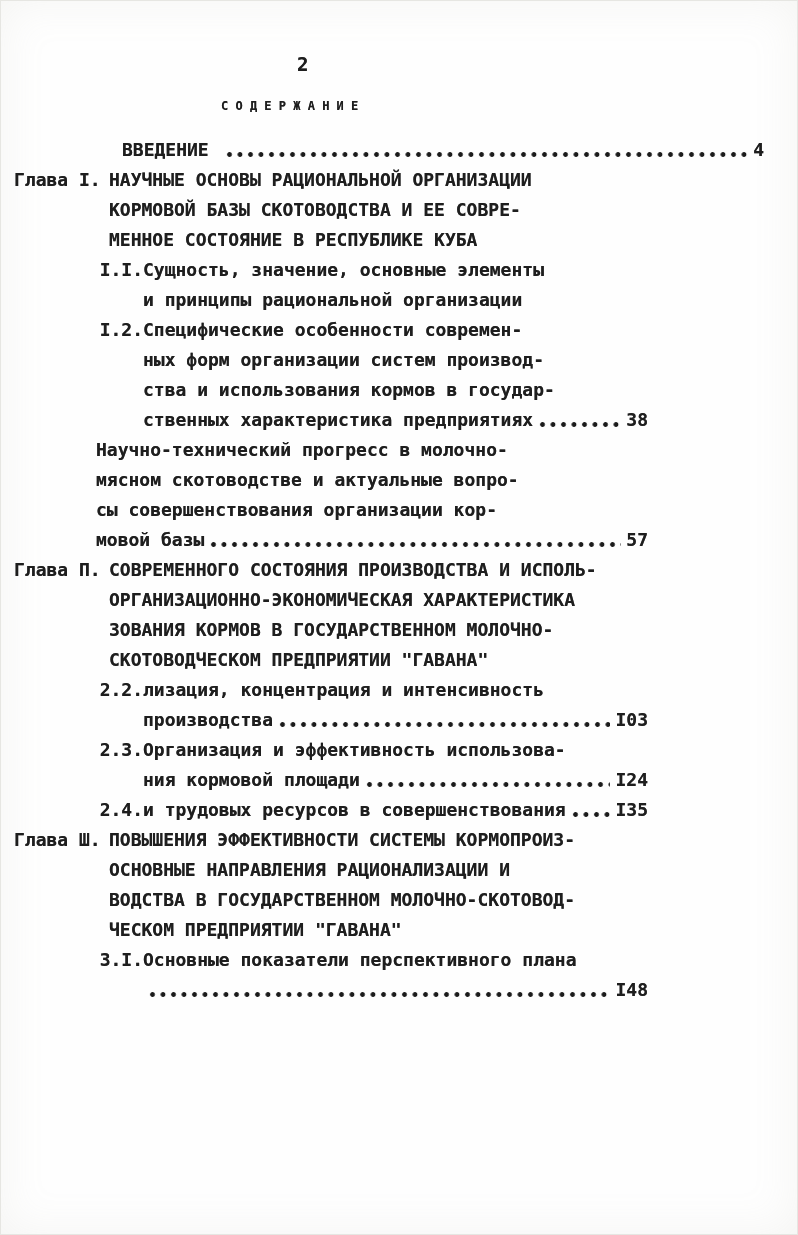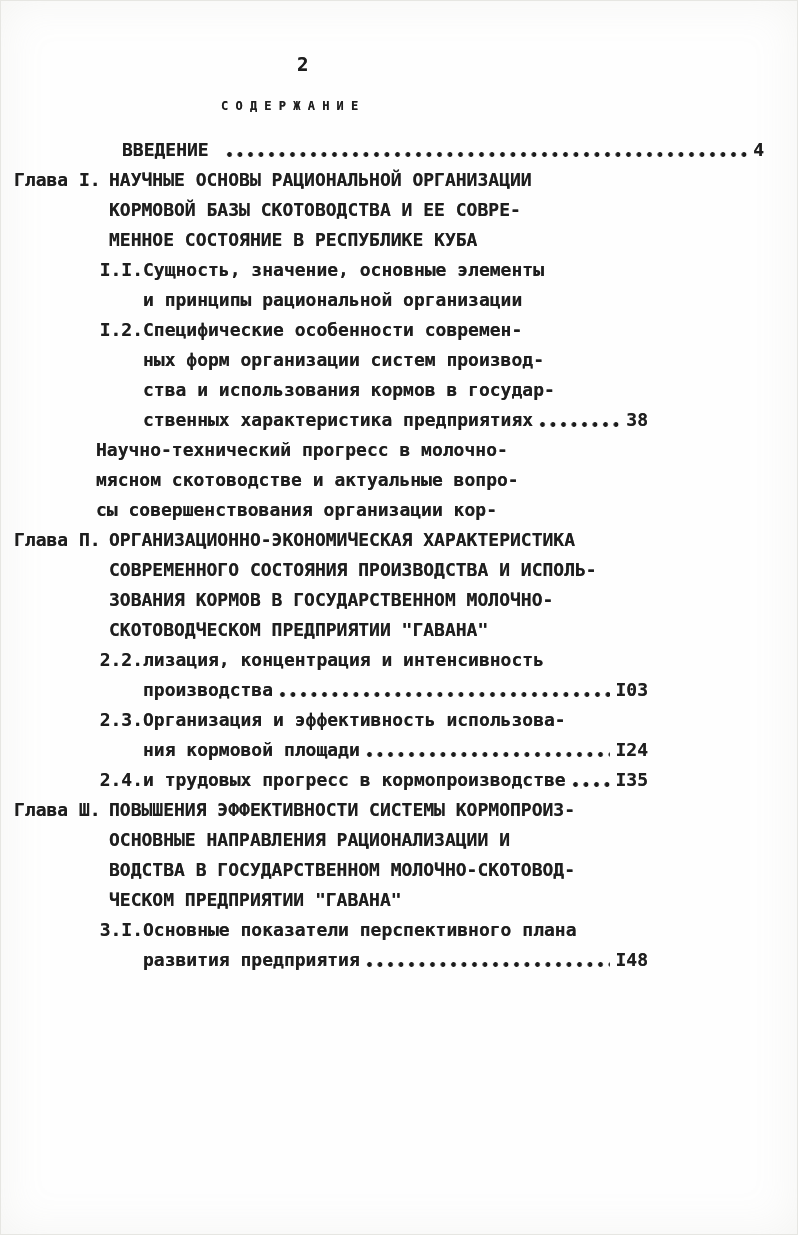--- a/index.html
+++ b/index.html
@@ -126,32 +126,37 @@
         <div class="body">
           <div class="line">
             <span class="txt">Научно-технический прогресс в молочно-</span>
           </div>
           <div class="line">
             <span class="txt">мясном скотоводстве и актуальные вопро-</span>
           </div>
           <div class="line">
             <span class="txt">сы совершенствования организации кор-</span>
           </div>
+          <div class="line">
+            <span class="txt">мовой базы</span>
+            <span class="leader"></span>
+            <span class="pg">57</span>
+          </div>
         </div>
       </div>
       <div class="entry chapter">
         <span class="num">Глава П.</span>
         <div class="body">
           <div class="line">
+            <span class="txt">СОВРЕМЕННОГО СОСТОЯНИЯ ПРОИЗВОДСТВА И ИСПОЛЬ-</span>
+          </div>
+          <div class="line">
             <span class="txt">ОРГАНИЗАЦИОННО-ЭКОНОМИЧЕСКАЯ ХАРАКТЕРИСТИКА</span>
           </div>
           <div class="line">
-            <span class="txt">СОВРЕМЕННОГО СОСТОЯНИЯ ПРОИЗВОДСТВА И ИСПОЛЬ-</span>
-          </div>
-          <div class="line">
             <span class="txt">ЗОВАНИЯ КОРМОВ В ГОСУДАРСТВЕННОМ МОЛОЧНО-</span>
           </div>
           <div class="line">
             <span class="txt">СКОТОВОДЧЕСКОМ ПРЕДПРИЯТИИ "ГАВАНА"</span>
           </div>
         </div>
       </div>
       <div class="entry section">
         <span class="num">2.2.</span>
         <div class="body">
@@ -175,21 +180,21 @@
             <span class="txt">ния кормовой площади</span>
             <span class="leader"></span>
             <span class="pg">I24</span>
           </div>
         </div>
       </div>
       <div class="entry section">
         <span class="num">2.4.</span>
         <div class="body">
           <div class="line">
-            <span class="txt">и трудовых прогресс в кормопроизводстве</span>
+            <span class="txt">и трудовых ресурсов в совершенствования</span>
             <span class="leader"></span>
             <span class="pg">I35</span>
           </div>
         </div>
       </div>
       <div class="entry chapter">
         <span class="num">Глава Ш.</span>
         <div class="body">
           <div class="line">
             <span class="txt">ПОВЫШЕНИЯ ЭФФЕКТИВНОСТИ СИСТЕМЫ КОРМОПРОИЗ-</span>
@@ -205,20 +210,19 @@
           </div>
         </div>
       </div>
       <div class="entry section">
         <span class="num">3.I.</span>
         <div class="body">
           <div class="line">
             <span class="txt">Основные показатели перспективного плана</span>
           </div>
           <div class="line">
-            <span class="txt">развития предприятия</span>
             <span class="leader"></span>
             <span class="pg">I48</span>
           </div>
         </div>
       </div>
     </div>
 </div>
 
 </body></html>

